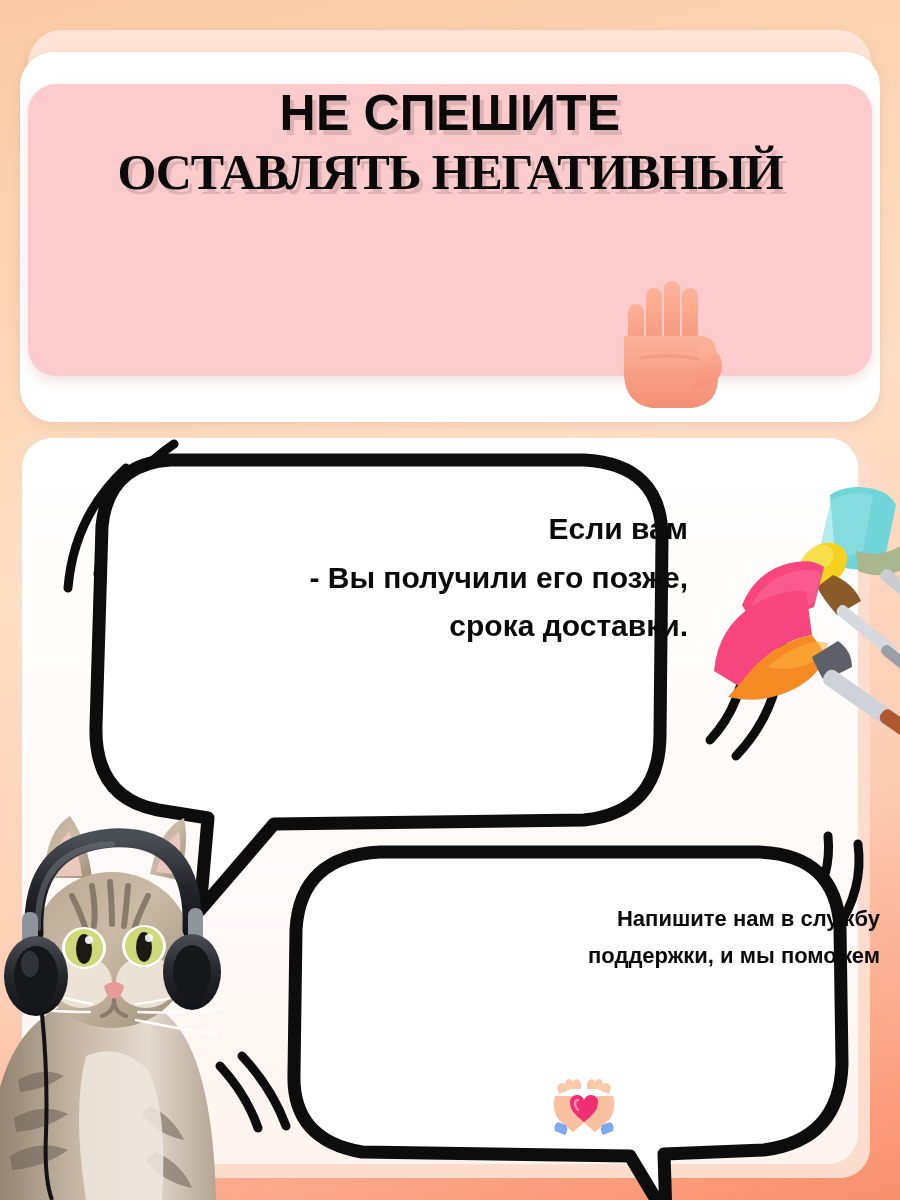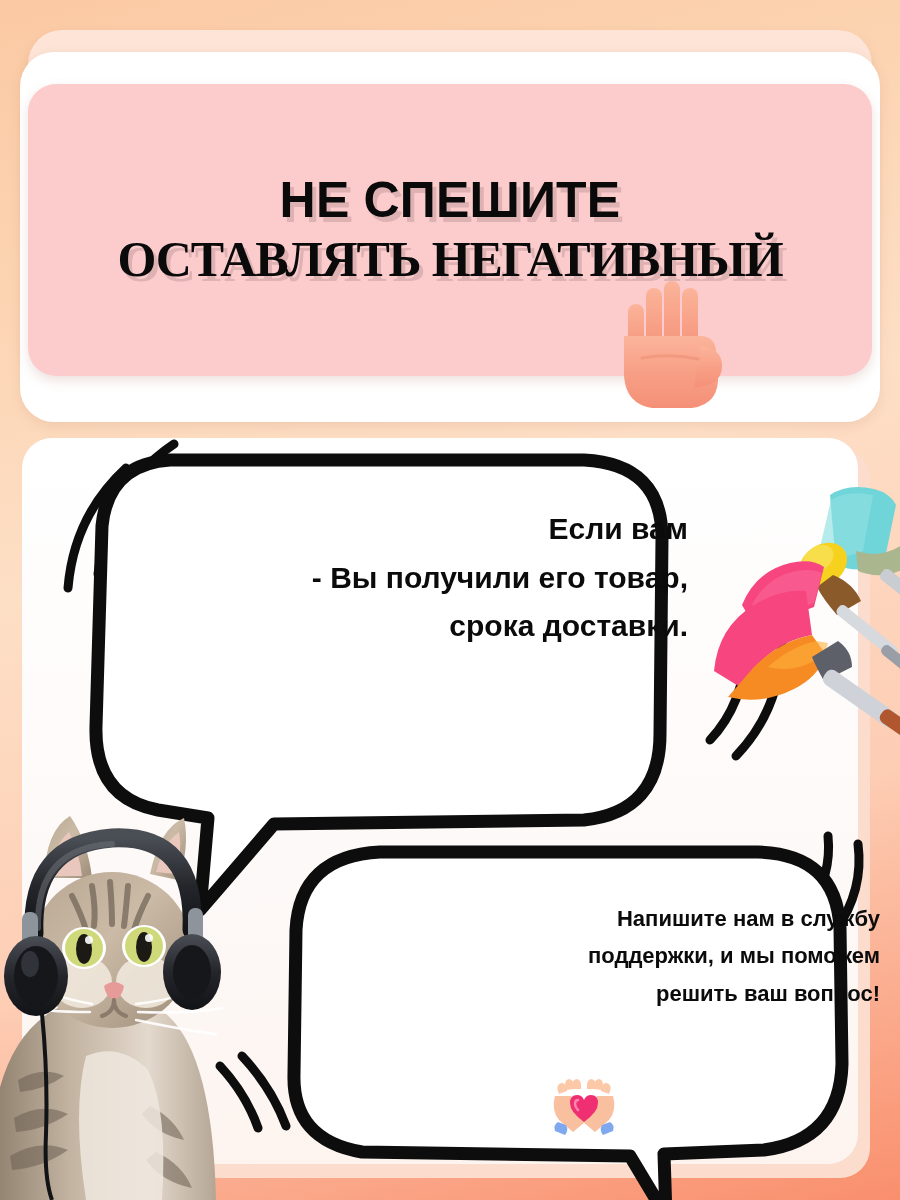--- a/index.html
+++ b/index.html
@@ -31,21 +31,21 @@
     background:#ffffff;
     box-shadow:0 4px 12px rgba(180,120,100,.16);
   }
 
   
   #headline-box{
     position:absolute;
     left:28px; top:84px; width:844px; height:292px;
     background:#fccccd;
     border-radius:28px;
-    display:flex; align-items:center; justify-content:center;
+    display:flex; align-items:flex-start; justify-content:center;
     box-shadow:0 5px 12px rgba(170,110,95,.20);
   }
   #headline-text{
     position:relative;
     width:100%;
     text-align:center;
     font-family:"Liberation Sans", sans-serif;
     font-weight:bold;
     font-size:50px;
     line-height:1.18;
@@ -215,21 +215,21 @@
              l74 -86
              l310 -4
              q76 -8 76 -86
              l2 -196
              q0 -74 -78 -78
              z" fill="#ffffff" stroke="#0d0d0d" stroke-width="13" stroke-linejoin="round"></path>
   </svg>
 
   <div class="bubble-text" id="bubble1-text">
     <div>Если вам</div>
-    <div>- Вы получили его товар,</div>
+    <div>- Вы получили его позже,</div>
     <div>срока доставки.</div>
   </div>
 
   <svg id="bubble-bottom-svg" viewBox="0 0 900 1200">
     <path d="M380 852
              q-80 4 -84 78
              l-2 144
              q-2 66 68 78
              l268 4
              l36 60
@@ -237,21 +237,20 @@
              l100 -4
              q76 -10 78 -86
              l-2 -136
              q-4 -74 -82 -76
              z" fill="#ffffff" stroke="#0d0d0d" stroke-width="13" stroke-linejoin="round"></path>
   </svg>
 
   <div class="bubble-text" id="bubble2-text">
     <div>Напишите нам в службу</div>
     <div>поддержки, и мы поможем</div>
-    <div>решить ваш вопрос!</div>
   </div>
 
   <svg id="heart-hands" viewBox="0 0 78 58">
     <g>
 
       <path d="M14 16 q-4 -9 2 -11 q5 -1 6 8 z" fill="#fbc9a8"></path>
       <path d="M21 12 q-3 -10 3 -11 q5 0 5 10 z" fill="#fbc9a8"></path>
       <path d="M28 11 q-2 -10 4 -10 q5 1 4 10 z" fill="#fbc9a8"></path>
       <path d="M10 18 q-4 14 4 24 l14 12 l12 -10 l-14 -26 z" fill="#f9c0a0"></path>
       <path d="M13 44 q-5 3 -3 9 l10 4 q4 -5 1 -10 z" fill="#7fa8ef"></path>

